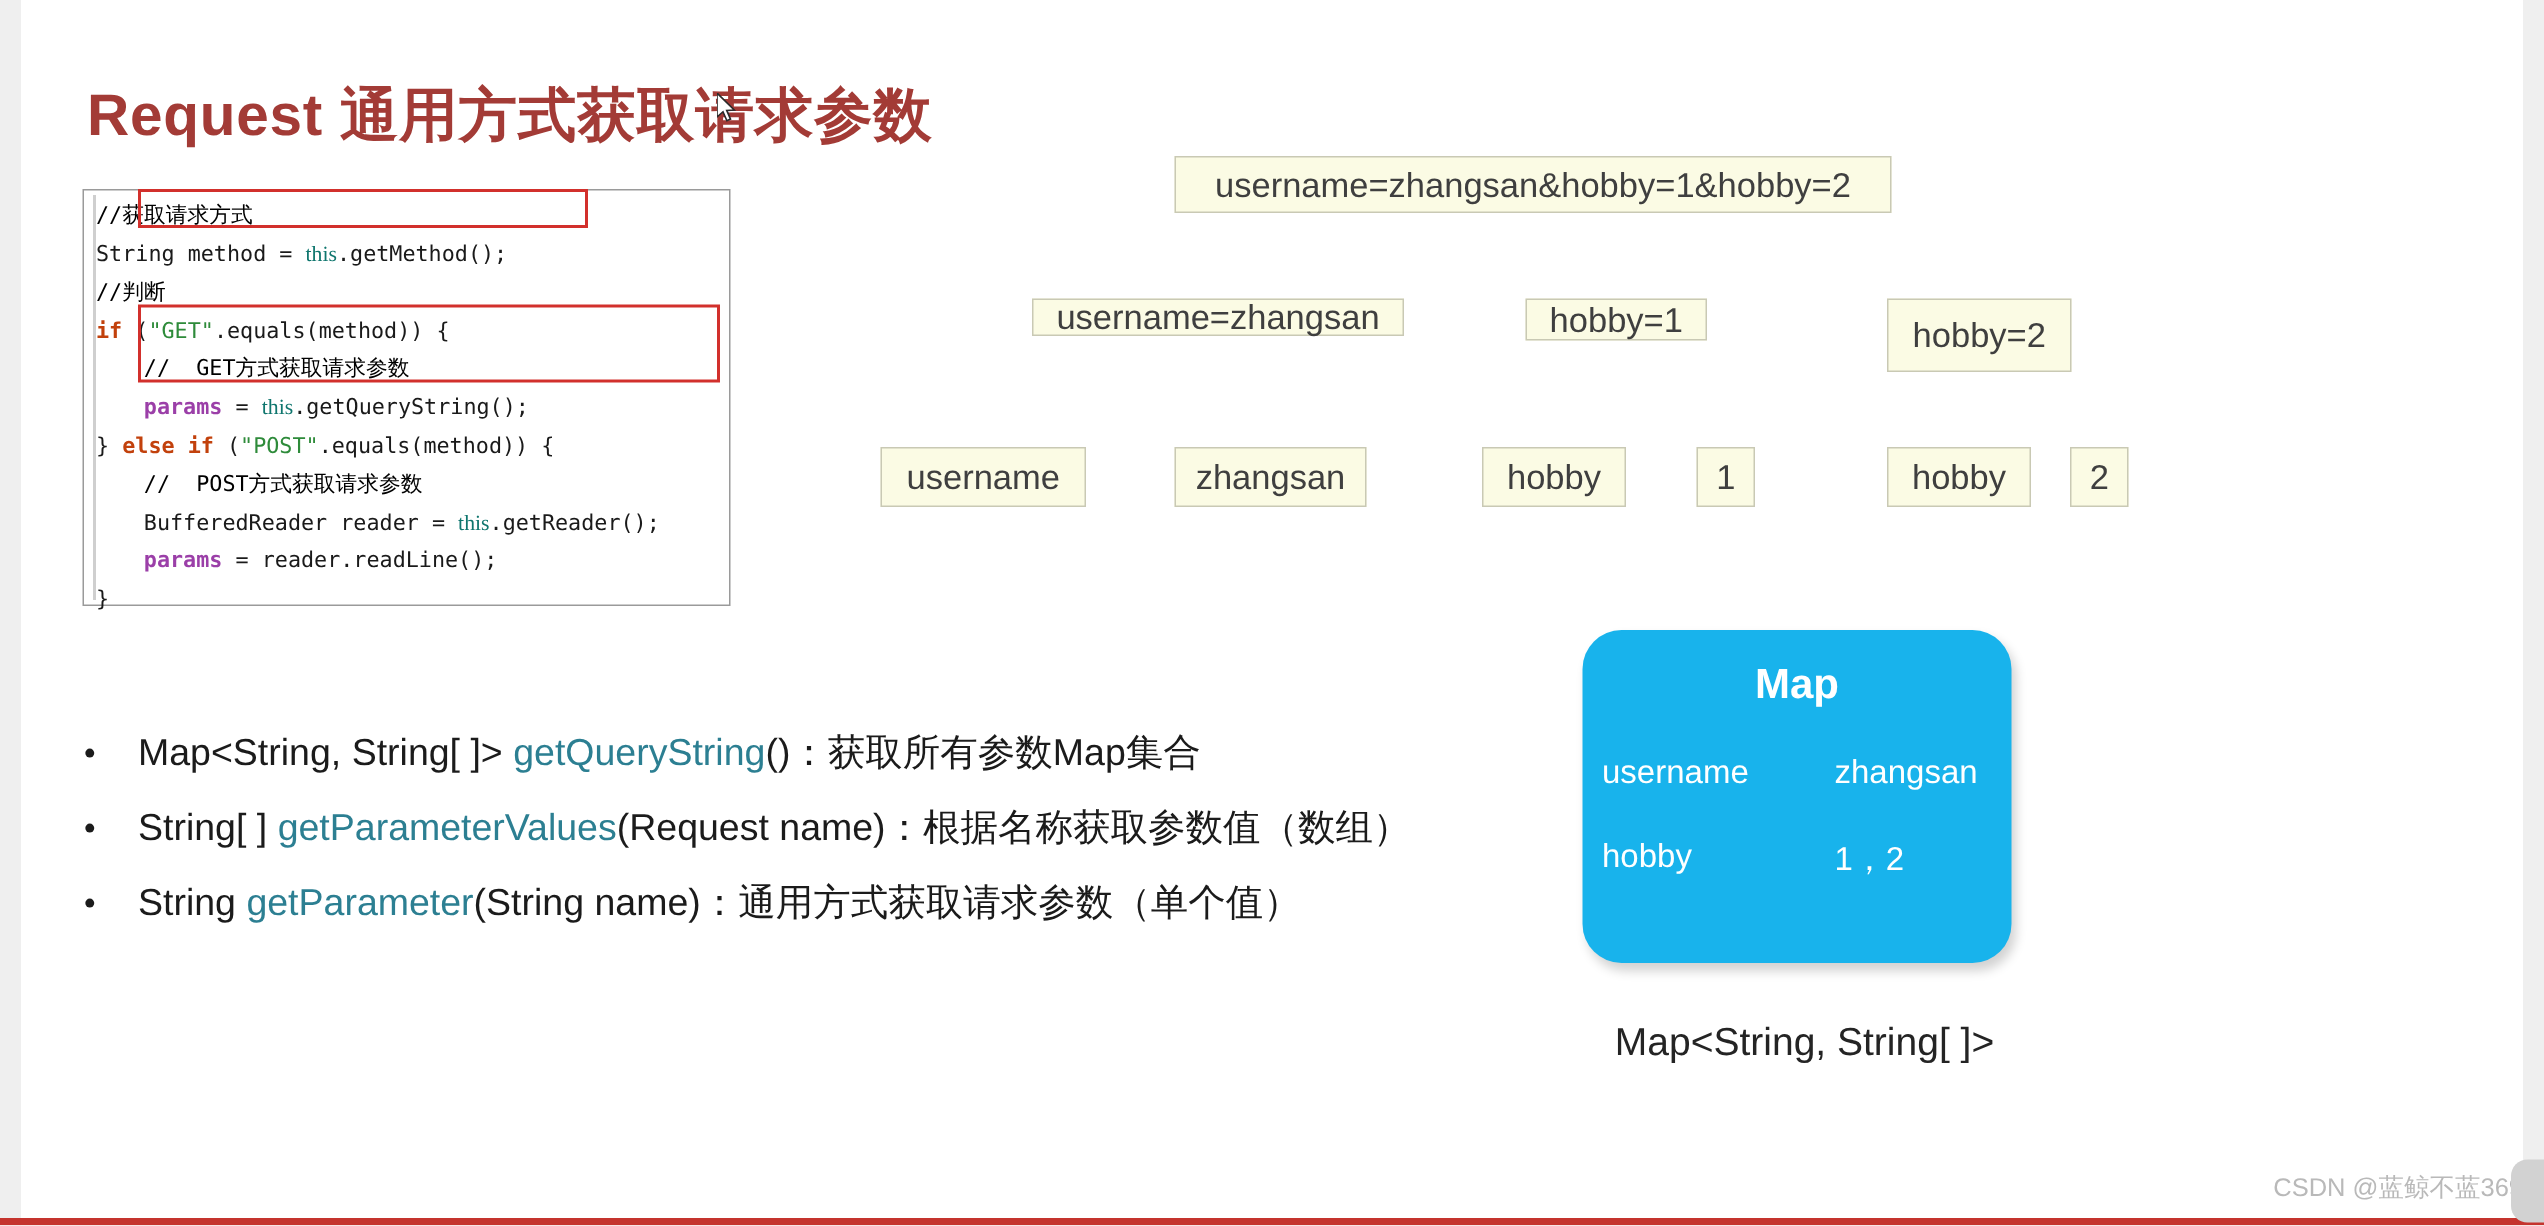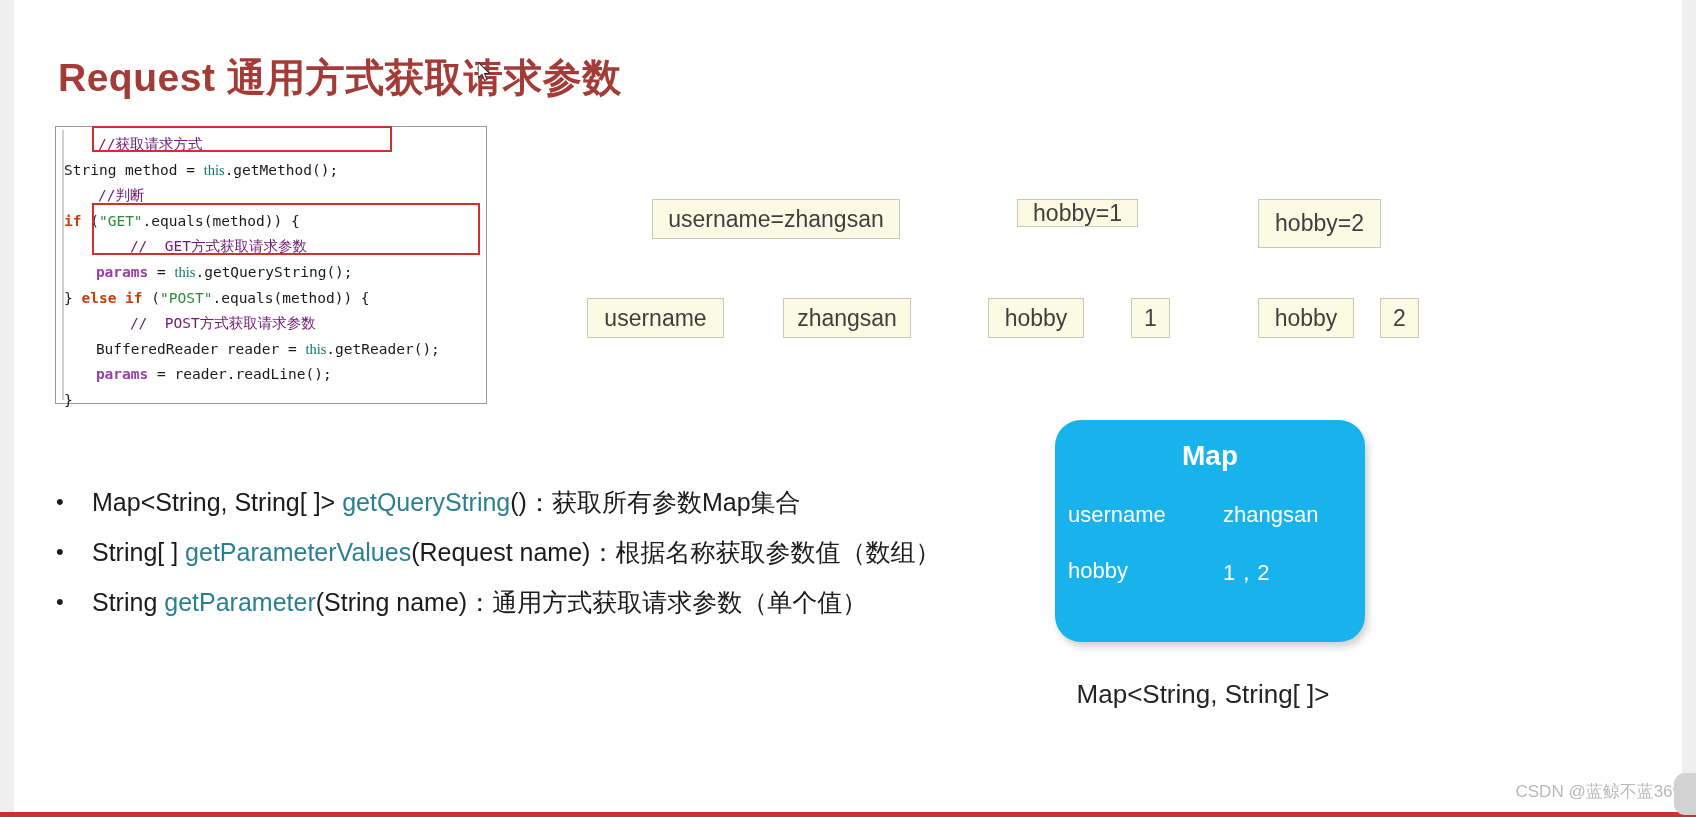--- a/index.html
+++ b/index.html
@@ -65,21 +65,21 @@
     position: absolute;
     left: 8px;
     top: 5px;
     right: 2px;
     font-family: "DejaVu Sans Mono", "Liberation Mono", monospace;
     font-size: 14.5px;
     line-height: 25.6px;
     white-space: pre;
   }
   .cl { position: relative; height: 25.6px; padding-left: 0; }
-  .tok-cmt  { color: #701a75; margin-left: 34px; }
+  .tok-cmt  { color: #000000; }
   .tok-kw   { color: #c2410c; font-weight: bold; }
   .tok-this { color: #0f766e; font-family: Liberation Serif, serif; }
   .tok-str  { color: #2e8b3a; }
   .tok-var  { color: #9b3fa8; font-weight: bold; }
   .tok-pln  { color: #1a1a1a; }
   .indent1 { padding-left: 2.2em; }
 
   
   .redbox {
     position: absolute;
@@ -103,21 +103,21 @@
     font-size: 23px;
     font-family: "Liberation Sans", sans-serif;
     white-space: nowrap;
   }
 
   
   #map-card {
     position: absolute;
     left: 1055px;
     top: 420px;
-    width: 310px;
+    width: 286px;
     height: 222px;
     background: #18b3ec;
     border-radius: 26px;
     box-shadow: 3px 5px 7px rgba(0,0,0,0.18);
   }
   #map-title {
     position: absolute;
     top: 20px;
     left: 0;
     right: 0;
@@ -229,20 +229,21 @@
     <polygon points="0,0 0,16 4,12.5 6.6,18.5 9,17.4 6.5,11.6 11.5,11.3" fill="#ffffff" stroke="#2b2b2b" stroke-width="1.1"></polygon>
   </svg>
 
   <div id="code-block">
     <div class="rail"></div>
     <div id="code-lines"><div class="cl"><span class="tok-cmt">//获取请求方式</span></div><div class="cl"><span class="tok-pln">String method = </span><span class="tok-this">this</span><span class="tok-pln">.getMethod();</span></div><div class="cl"><span class="tok-cmt">//判断</span></div><div class="cl"><span class="tok-kw">if</span><span class="tok-pln"> (</span><span class="tok-str">"GET"</span><span class="tok-pln">.equals(method)) {</span></div><div class="cl indent1"><span class="tok-cmt">//  GET方式获取请求参数</span></div><div class="cl indent1"><span class="tok-var">params</span><span class="tok-pln"> = </span><span class="tok-this">this</span><span class="tok-pln">.getQueryString();</span></div><div class="cl"><span class="tok-pln">} </span><span class="tok-kw">else if</span><span class="tok-pln"> (</span><span class="tok-str">"POST"</span><span class="tok-pln">.equals(method)) {</span></div><div class="cl indent1"><span class="tok-cmt">//  POST方式获取请求参数</span></div><div class="cl indent1"><span class="tok-pln">BufferedReader reader = </span><span class="tok-this">this</span><span class="tok-pln">.getReader();</span></div><div class="cl indent1"><span class="tok-var">params</span><span class="tok-pln"> = reader.readLine();</span></div><div class="cl"><span class="tok-pln">}</span></div></div>
   </div>
   <div class="redbox" id="redbox-1"></div>
   <div class="redbox" id="redbox-2"></div>
 
+  <div class="ybox" id="query-string-box" style="left: 783px; top: 104px; width: 478px; height: 38px;">username=zhangsan&amp;hobby=1&amp;hobby=2</div>
 
   <div id="pair-boxes"></div>
   <div id="token-boxes"></div>
 
   <div id="map-card">
     <div id="map-title">Map</div>
     <div class="map-row" id="map-row-0">
       <span class="k">username</span>
       <span class="v">zhangsan</span>
     </div>
@@ -256,21 +257,21 @@
   <div id="bullets">
       <div class="bullet"><span class="dot">•</span><span>Map&lt;String, String[ ]&gt; </span><span class="api">getQueryString</span><span>()：获取所有参数Map集合</span></div>
       <div class="bullet"><span class="dot">•</span><span>String[ ] </span><span class="api">getParameterValues</span><span>(Request name)：根据名称获取参数值（数组）</span></div>
       <div class="bullet"><span class="dot">•</span><span>String </span><span class="api">getParameter</span><span>(String name)：通用方式获取请求参数（单个值）</span></div>
     </div>
 
   <div id="watermark">CSDN @蓝鲸不蓝369</div>
   <div id="bottom-bar"></div>
   <div id="bottom-pill"></div>
 
-<div class="ybox" style="left: 652px; top: 199px; width: 248px; height: 40px; text-align: center;">username=zhangsan</div>
+<div class="ybox" style="left: 688px; top: 199px; width: 248px; height: 25px; text-align: center;">username=zhangsan</div>
     <div class="ybox" style="left: 1017px; top: 199px; width: 121px; height: 28px;">hobby=1</div>
     <div class="ybox" style="left: 1258px; top: 199px; width: 123px; height: 49px;">hobby=2</div>
     <div class="ybox" style="left: 587px; top: 298px; width: 137px; height: 40px;">username</div>
     <div class="ybox" style="left: 783px; top: 298px; width: 128px; height: 40px;">zhangsan</div>
     <div class="ybox" style="left: 988px; top: 298px; width: 96px; height: 40px;">hobby</div>
     <div class="ybox" style="left: 1131px; top: 298px; width: 39px; height: 40px;">1</div>
     <div class="ybox" style="left: 1258px; top: 298px; width: 96px; height: 40px;">hobby</div>
     <div class="ybox" style="left: 1380px; top: 298px; width: 39px; height: 40px;">2</div>
   </div>
 

